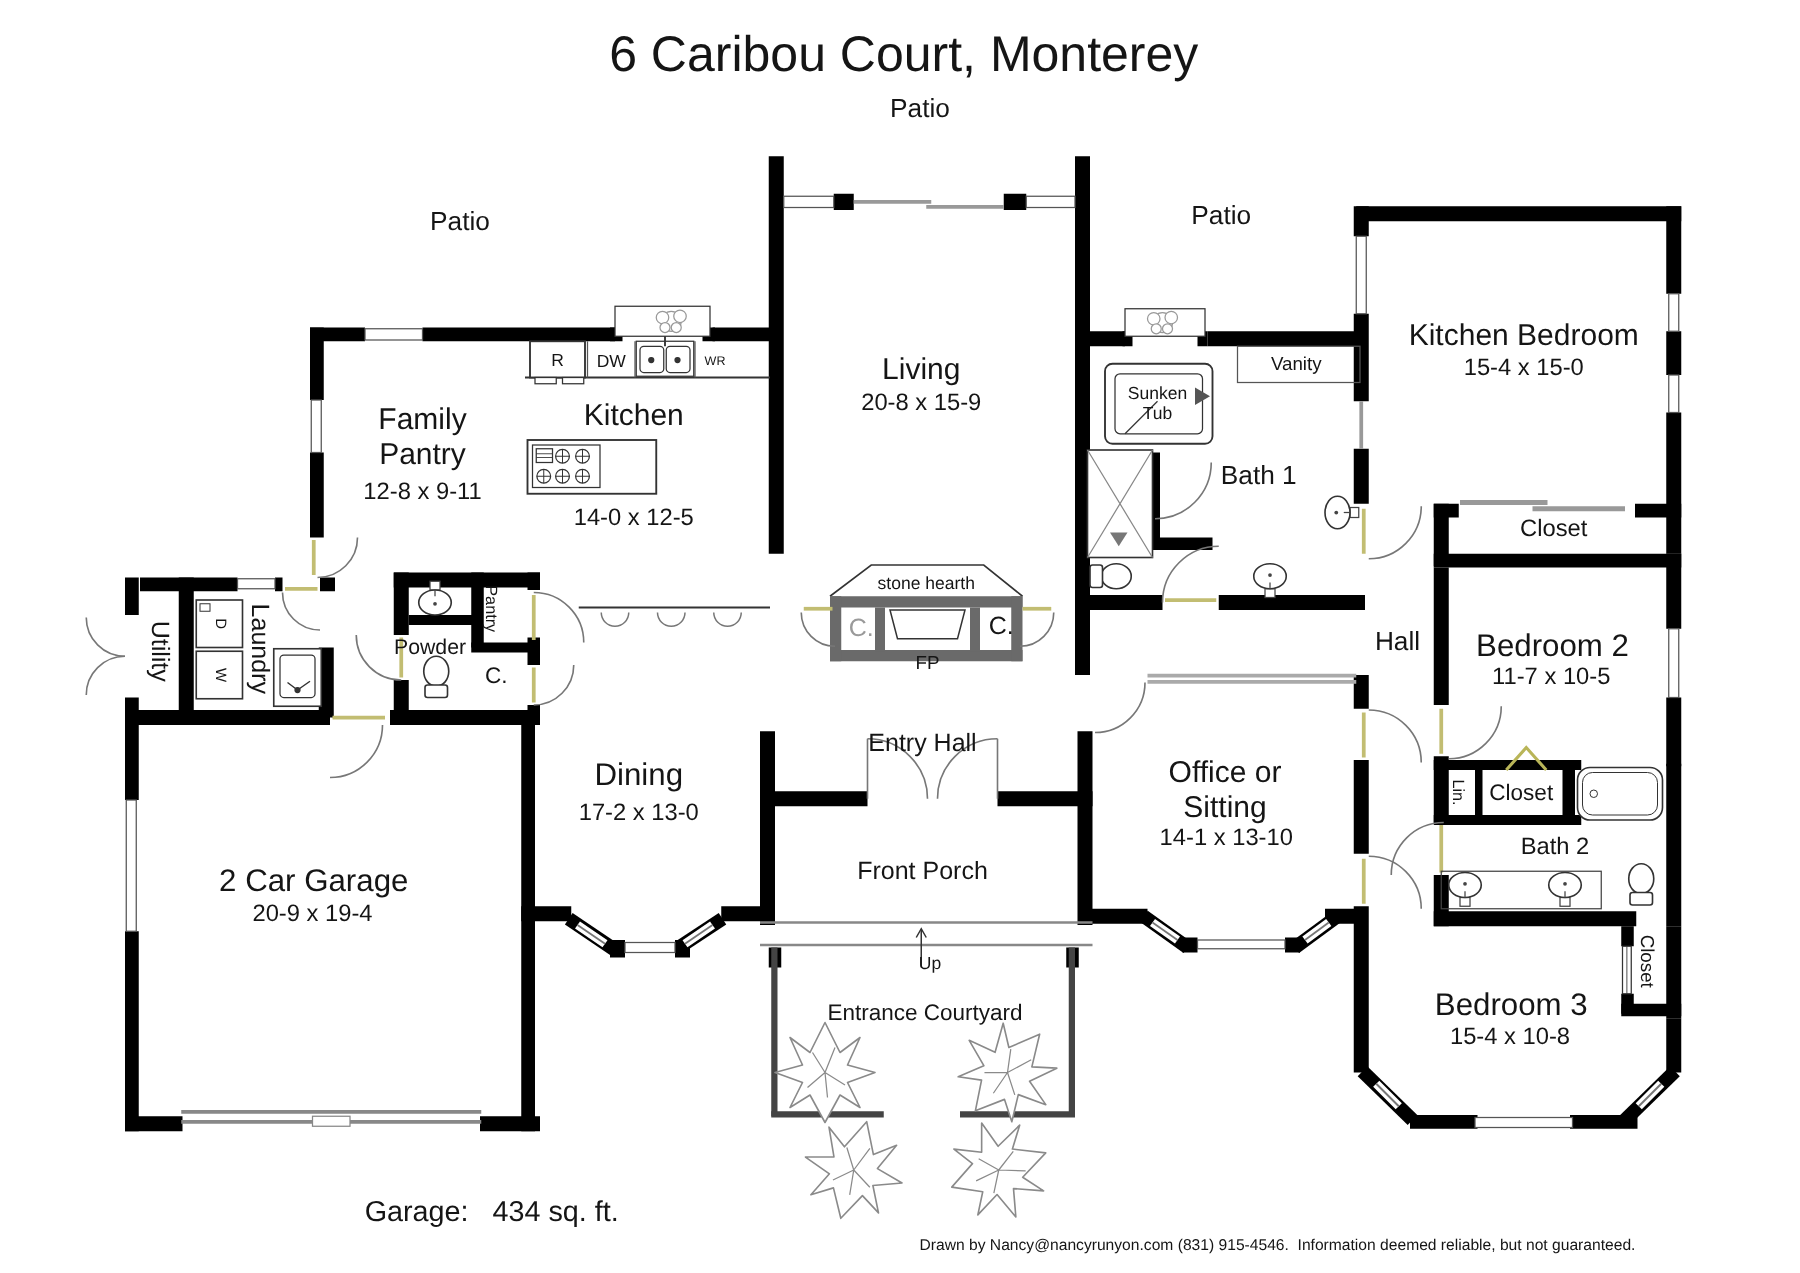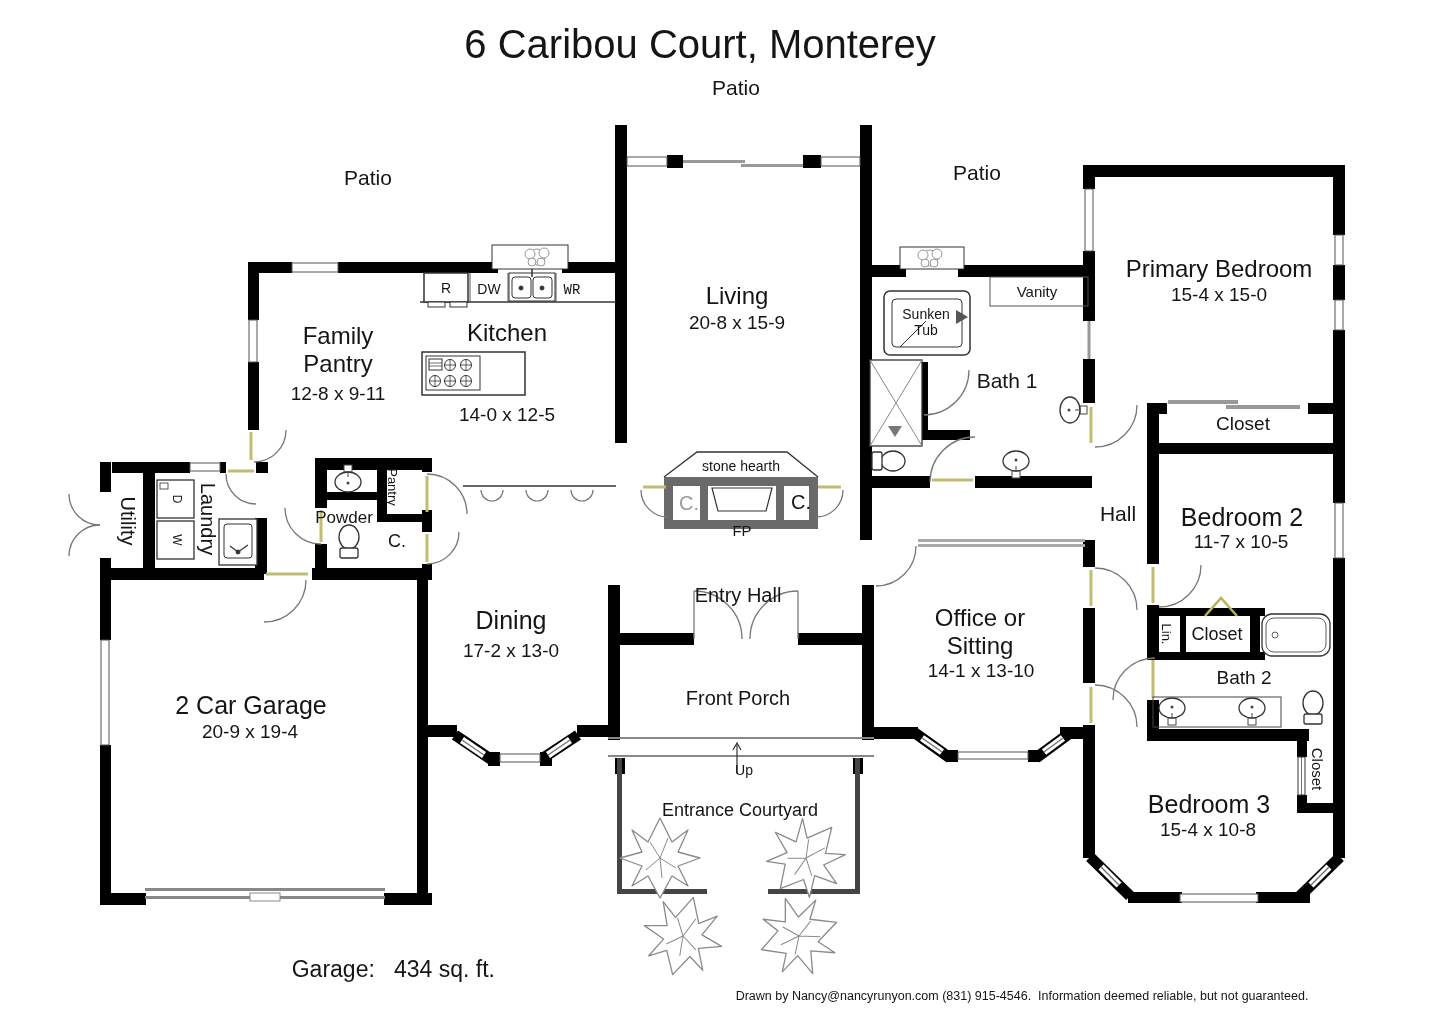--- a/index.html
+++ b/index.html
@@ -381,33 +381,33 @@
         <path d="M 733,750 L 737,743 L 741,750"></path>
       </g>
 
       <use href="#tree" x="660" y="858"></use>
       <use href="#tree" x="806" y="858" transform="rotate(40 806 858)"></use>
       <use href="#tree" x="683" y="936" transform="rotate(15 683 936) scale(1)"></use>
       <use href="#tree" x="799" y="936" transform="rotate(70 799 936)"></use>
     </g>
   </svg>
 
-  <div class="lbl" style="left:700px;top:44px;font-size:40px;">6 Caribou Court, Monterey</div>
+  <div class="lbl" style="left:723px;top:44px;font-size:40px;">6 Caribou Court, Monterey</div>
   <div class="lbl" style="left:736px;top:88px;font-size:21px;">Patio</div>
   <div class="lbl" style="left:368px;top:178px;font-size:21px;">Patio</div>
   <div class="lbl" style="left:977px;top:173px;font-size:21px;">Patio</div>
 
   <div class="lbl" style="left:338px;top:350px;font-size:24px;">Family
 Pantry</div>
   <div class="lbl" style="left:338px;top:394px;font-size:19px;">12-8 x 9-11</div>
   <div class="lbl" style="left:507px;top:333px;font-size:24px;">Kitchen</div>
   <div class="lbl" style="left:507px;top:415px;font-size:19px;">14-0 x 12-5</div>
   <div class="lbl" style="left:737px;top:296px;font-size:24px;">Living</div>
   <div class="lbl" style="left:737px;top:323px;font-size:19px;">20-8 x 15-9</div>
-  <div class="lbl" style="left:1219px;top:269px;font-size:24px;">Primary Bedroom</div>
+  <div class="lbl" style="left:1219px;top:269px;font-size:24px;">Kitchen Bedroom</div>
   <div class="lbl" style="left:1219px;top:295px;font-size:19px;">15-4 x 15-0</div>
   <div class="lbl" style="left:1007px;top:381px;font-size:21px;">Bath 1</div>
   <div class="lbl" style="left:926px;top:322px;font-size:14px;">Sunken
 Tub</div>
   <div class="lbl" style="left:1037px;top:292px;font-size:15px;">Vanity</div>
   <div class="lbl" style="left:1243px;top:424px;font-size:19px;">Closet</div>
   <div class="lbl" style="left:1118px;top:514px;font-size:21px;">Hall</div>
   <div class="lbl" style="left:1242px;top:517px;font-size:25px;">Bedroom 2</div>
   <div class="lbl" style="left:1241px;top:542px;font-size:19px;">11-7 x 10-5</div>
   <div class="lbl rot" style="left:1166px;top:634px;font-size:13px;">Lin.</div>
@@ -434,20 +434,20 @@
   <div class="lbl" style="left:344px;top:518px;font-size:17px;">Powder</div>
   <div class="lbl rot" style="left:392px;top:487px;font-size:13px;">Pantry</div>
   <div class="lbl" style="left:397px;top:541px;font-size:18px;">C.</div>
   <div class="lbl gray" style="left:689px;top:503px;font-size:20px;">C.</div>
   <div class="lbl" style="left:801px;top:502px;font-size:20px;">C.</div>
   <div class="lbl" style="left:741px;top:466px;font-size:14px;">stone hearth</div>
   <div class="lbl" style="left:742px;top:499px;font-size:15px;margin-top:32px;">FP</div>
 
   <div class="lbl" style="left:446px;top:288px;font-size:14px;">R</div>
   <div class="lbl" style="left:489px;top:289px;font-size:14px;">DW</div>
-  <div class="lbl" style="left:572px;top:290px;font-size:14px;font-family:Liberation Mono, monospace;">WR</div>
+  <div class="lbl" style="left:572px;top:290px;font-size:10px;">WR</div>
   <div class="lbl rot" style="left:176px;top:499px;font-size:12px;">D</div>
   <div class="lbl rot" style="left:176px;top:540px;font-size:12px;">W</div>
 
   <div class="lbl pre ralign" style="left:198px;top:956px;width:297px;font-size:23px;">Garage:   434 sq. ft.</div>
   <div class="lbl pre" style="left:1022px;top:996px;font-size:12.5px;white-space:pre;">Drawn by Nancy@nancyrunyon.com (831) 915-4546.  Information deemed reliable, but not guaranteed.</div>
 
 </div>
 
 </body></html>

